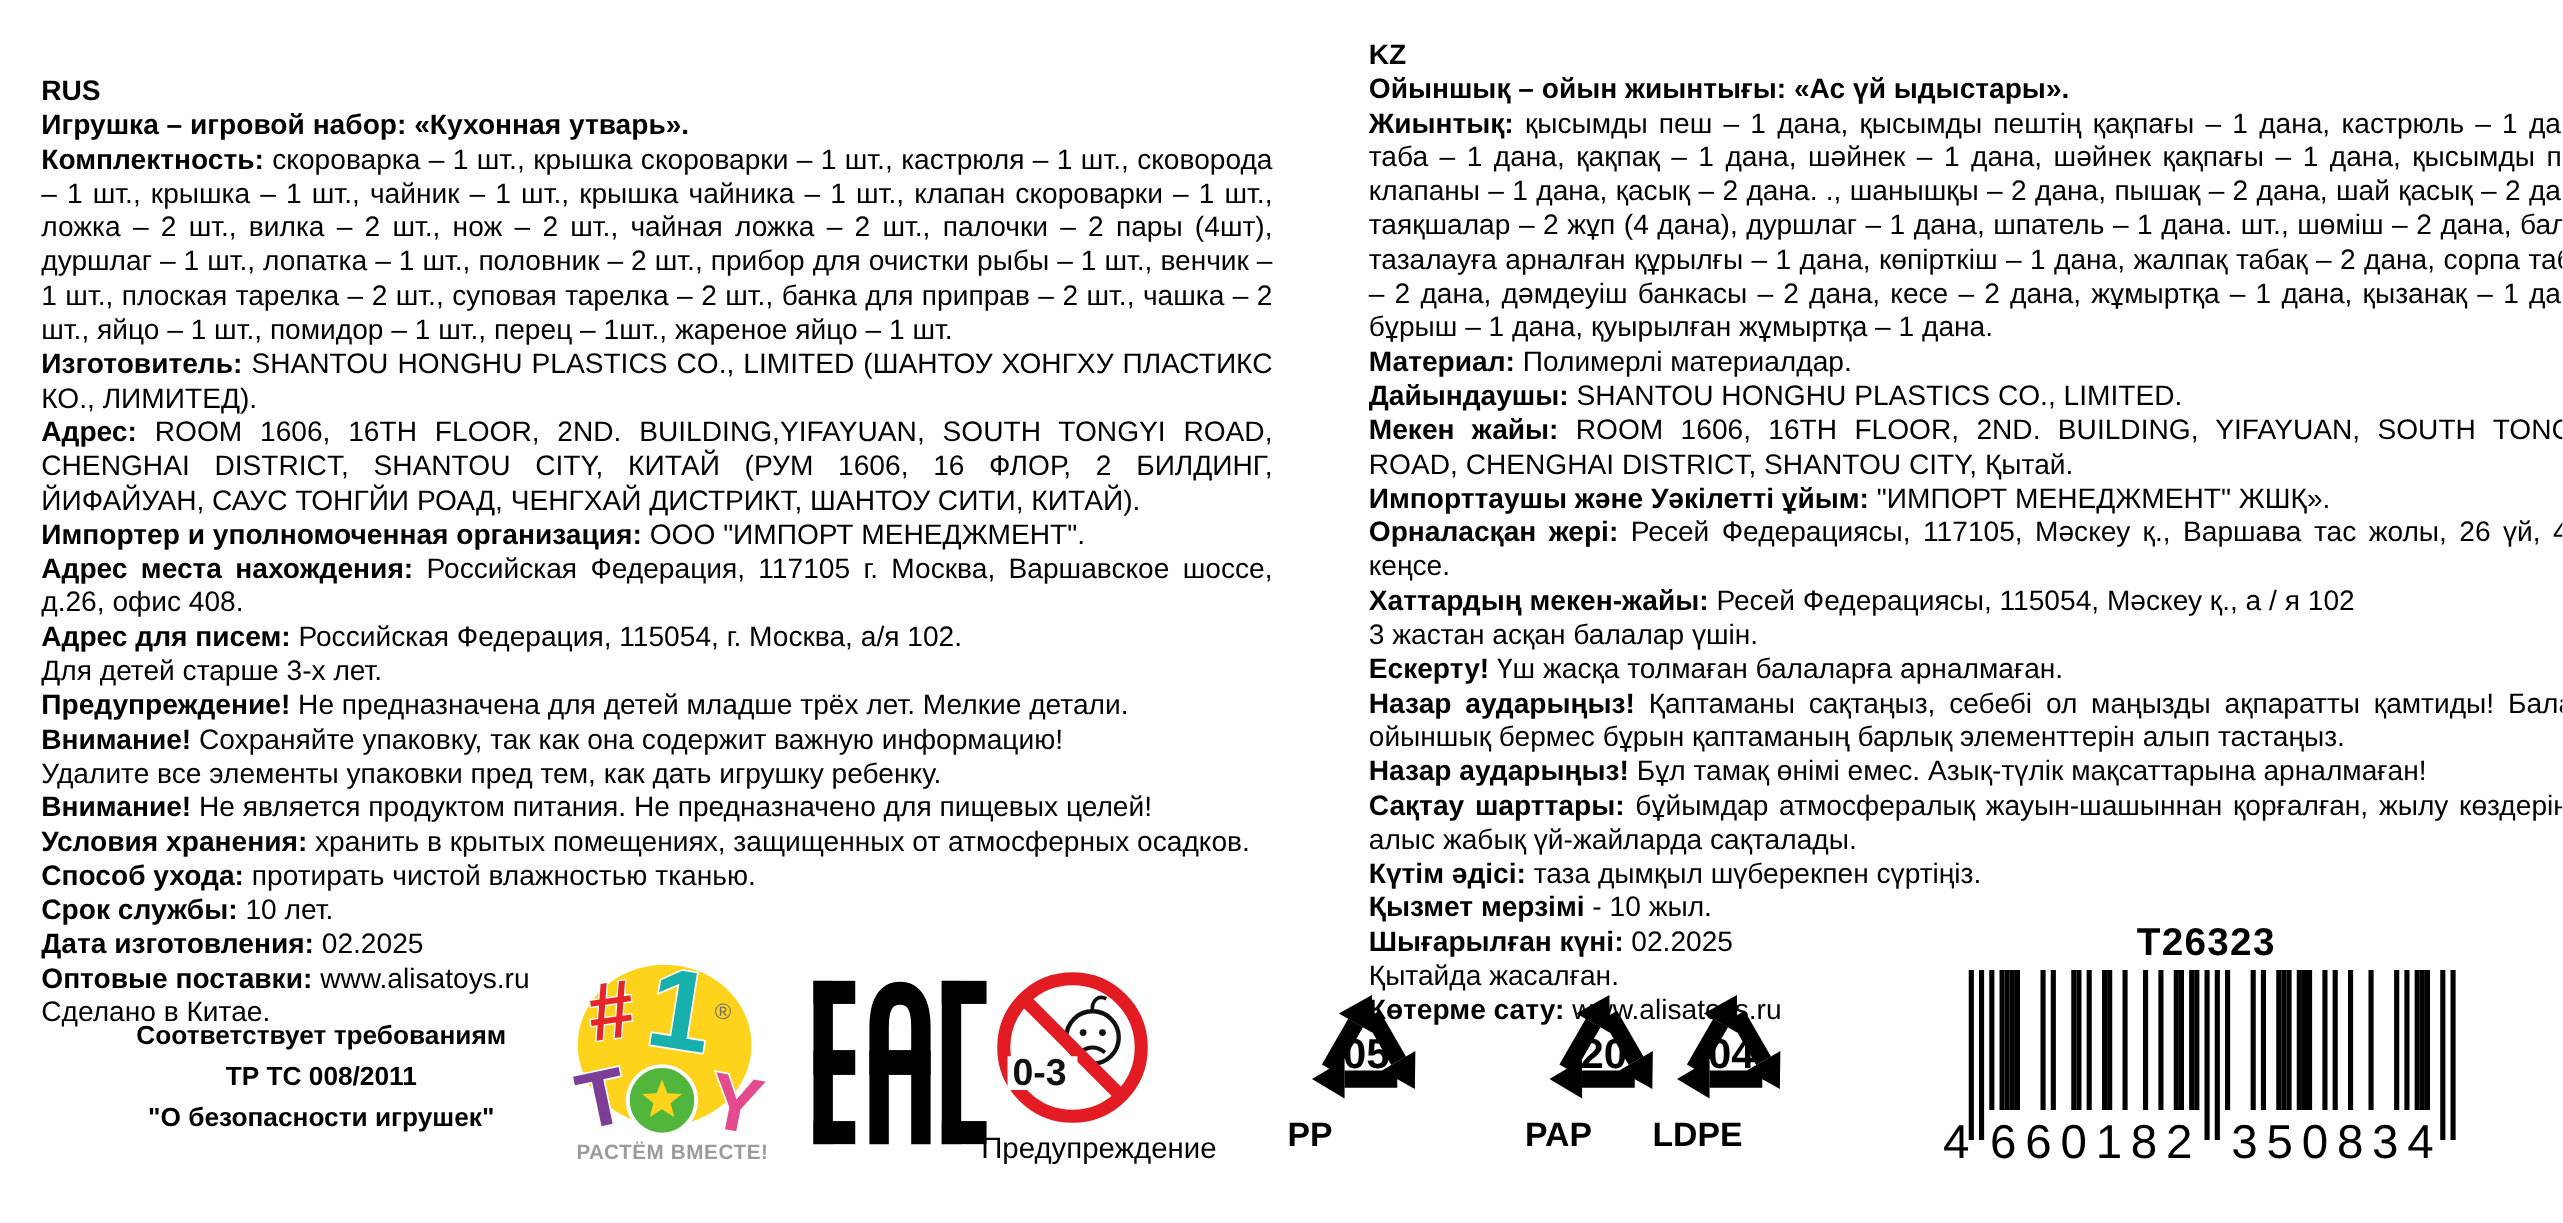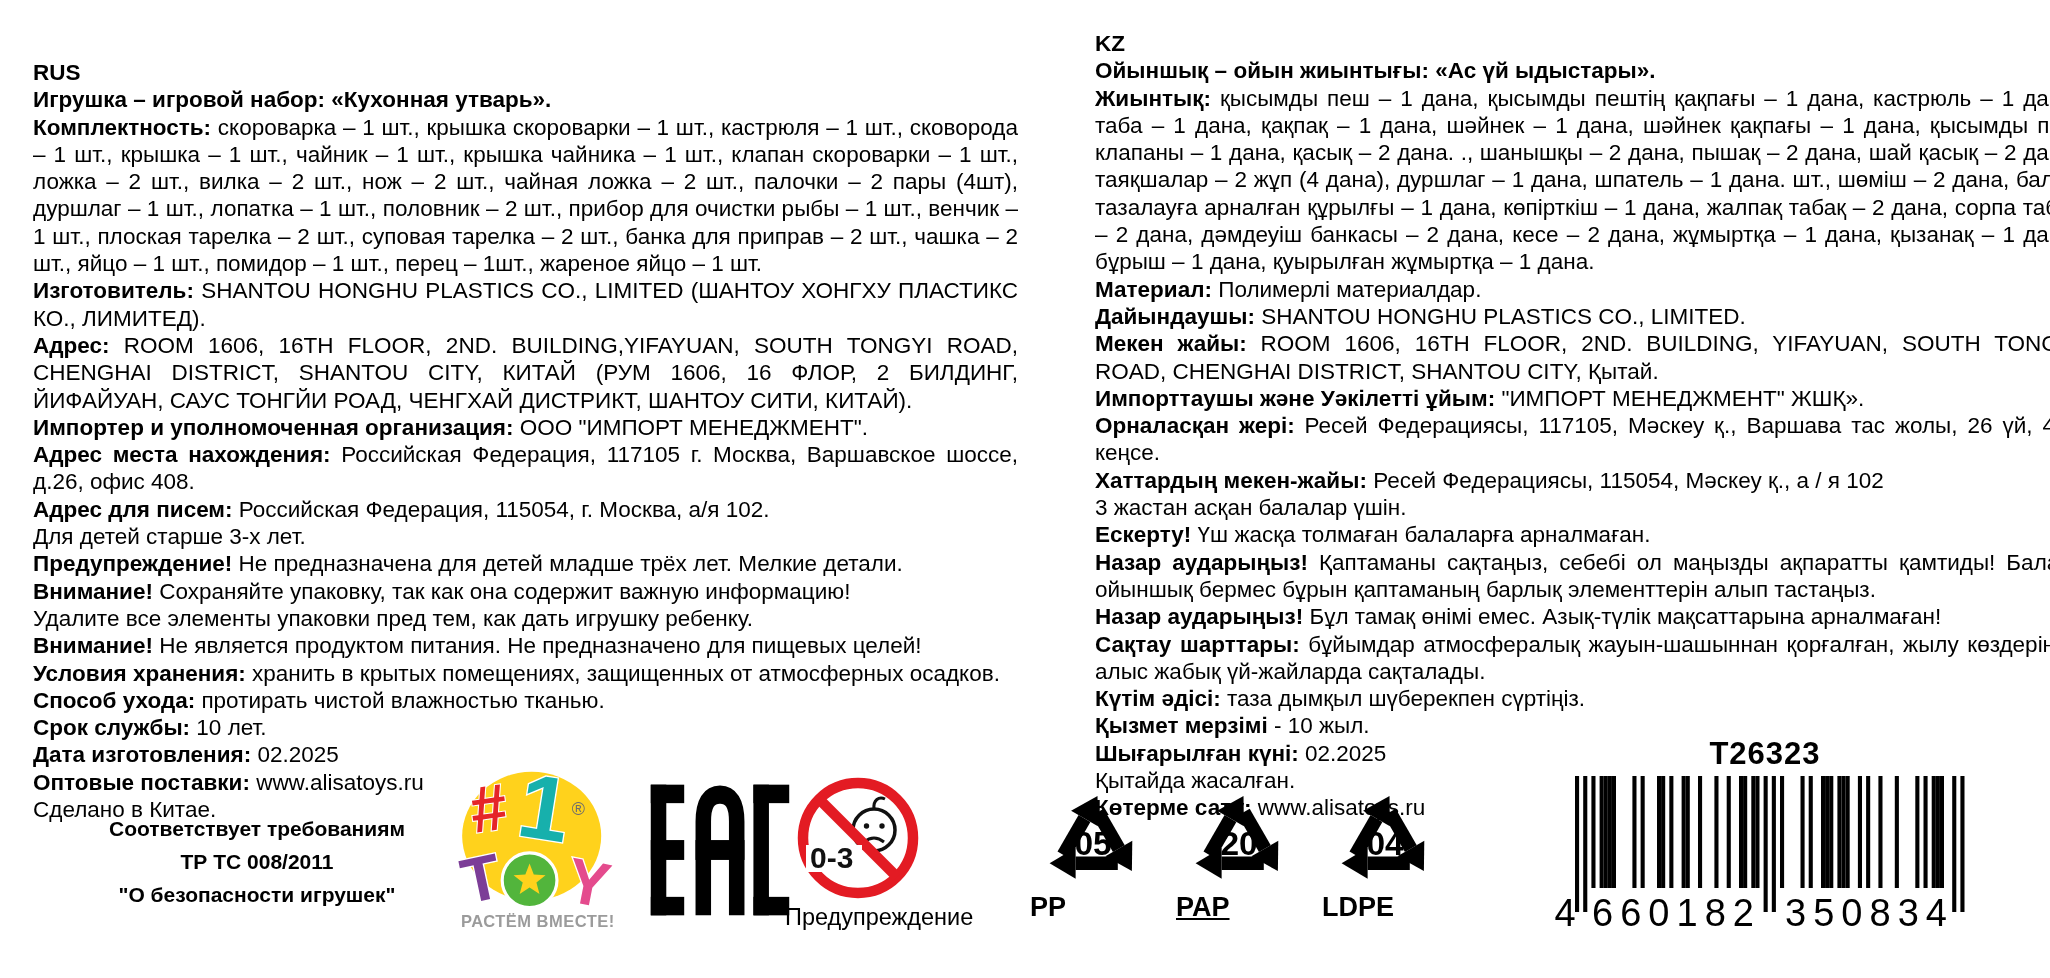--- a/index.html
+++ b/index.html
@@ -12,21 +12,21 @@
   #col-rus { left: 33px; margin-top: 29px; }
   #col-kz  { left: 1095px; }
   .col p b { font-weight: 700; }
   .compliance { position: absolute; left: 18px; top: 812px; width: 478px; text-align: center; font-weight: 700; font-size: 21px; line-height: 33px; }
   .logo { position: absolute; left: 452px; top: 756px; width: 172px; text-align: center; }
   .logo .tagline { font-size: 16.5px; font-weight: 700; color: #9b9b9b; letter-spacing: .5px; margin-top: -6px; }
   .eac { position: absolute; left: 646px; top: 779px; }
   .age { position: absolute; left: 785px; top: 774px; width: 140px; text-align: right; }
   .age .caption { font-size: 23.5px; margin-top: -2px; }
   .recy { position: absolute; top: 774px; width: 134px; }
-  #recy-0 { left: 1030px; } #recy-1 { left: 1176px; text-decoration: underline; } #recy-2 { left: 1322px; }
+  #recy-0 { left: 1030px; } #recy-1 { left: 1220px; } #recy-2 { left: 1322px; }
   .recy .mat { font-size: 27px; font-weight: 700; margin-top: -10px; }
   .barcode { position: absolute; left: 1553px; top: 736px; width: 424px; text-align: center; }
   .barcode .sku { font-size: 31px; font-weight: 700; letter-spacing: 1px; margin-bottom: 2px; }
 </style>
 </head>
 <body>
 
 <div class="page">
 
   <div class="col" id="col-rus">

